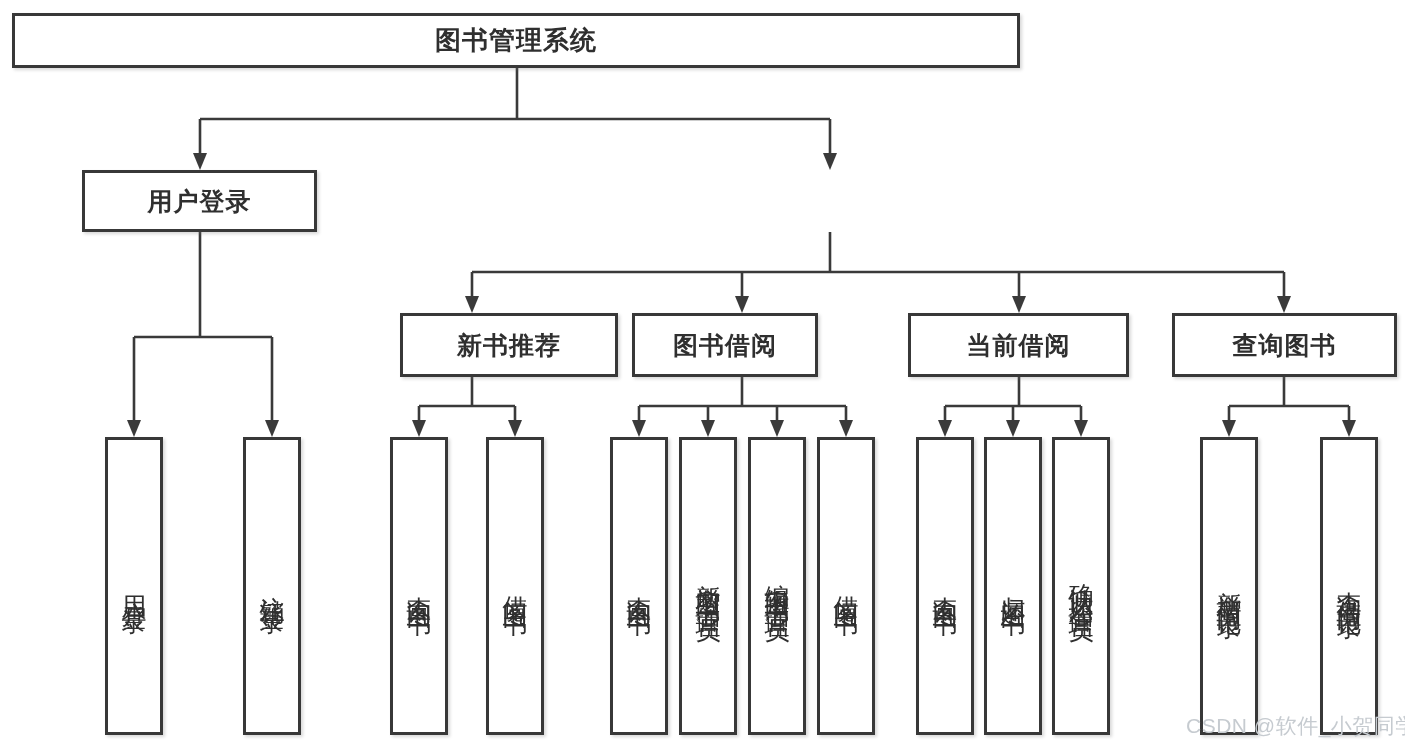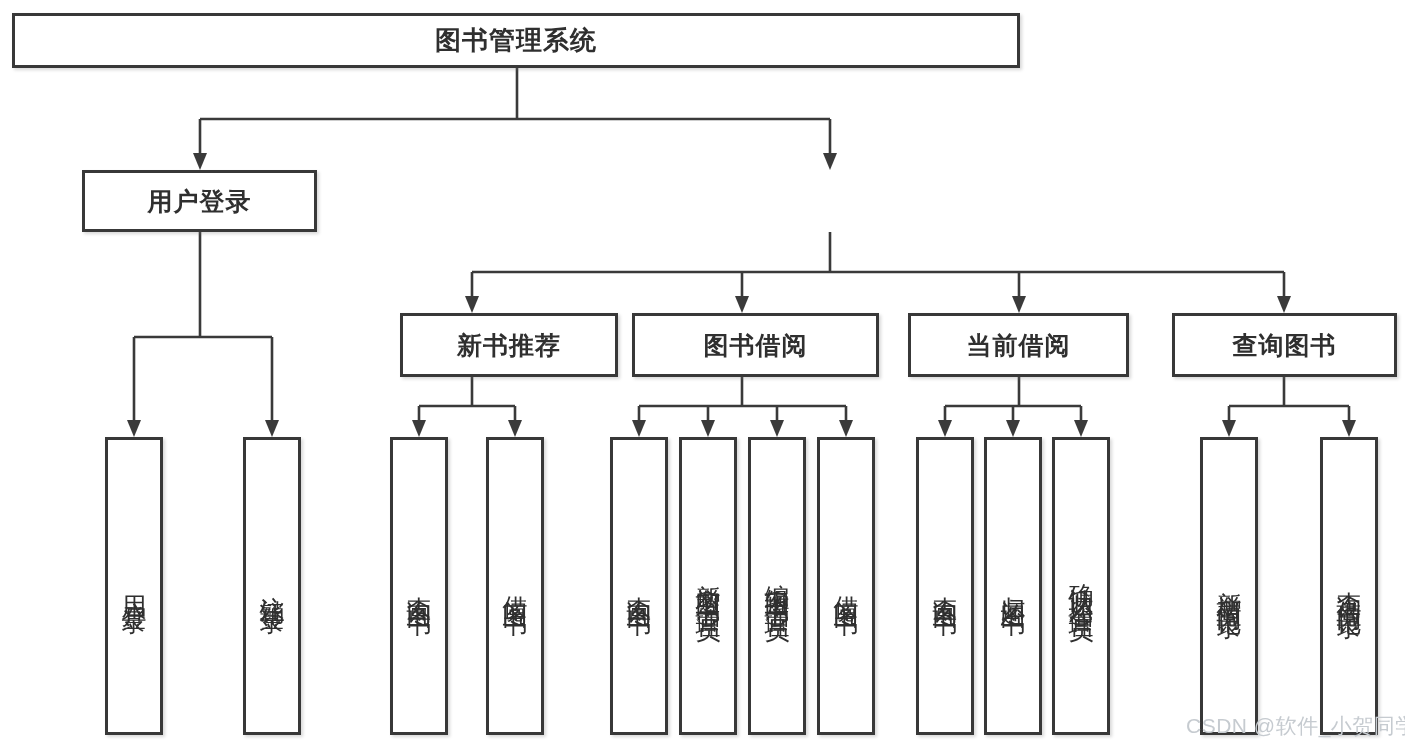--- a/index.html
+++ b/index.html
@@ -86,21 +86,21 @@
       <polygon points="1222,420 1236,420 1229,437"></polygon>
       <polygon points="1342,420 1356,420 1349,437"></polygon>
     </g>
   </svg>
 
   <div class="hnode root" style="left:12px;top:13px;width:1008px;height:55px;">图书管理系统</div>
 
   <div class="hnode" style="left:82px;top:170px;width:235px;height:62px;">用户登录</div>
 
   <div class="hnode" style="left:363px;top:313px;width:218px;height:64px;margin-left:37px;">新书推荐</div>
-  <div class="hnode" style="left:632px;top:313px;width:247px;height:64px;">图书借阅</div>
+  <div class="hnode" style="left:632px;top:313px;width:186px;height:64px;">图书借阅</div>
   <div class="hnode" style="left:908px;top:313px;width:221px;height:64px;text-align:center;">当前借阅</div>
   <div class="hnode" style="left:1172px;top:313px;width:225px;height:64px;">查询图书</div>
 
   <div class="vnode" style="left:105px;">
     <span>用户登录</span>
   </div>
   <div class="vnode" style="left:243px;">
     <span>注销登录</span>
   </div>
 

